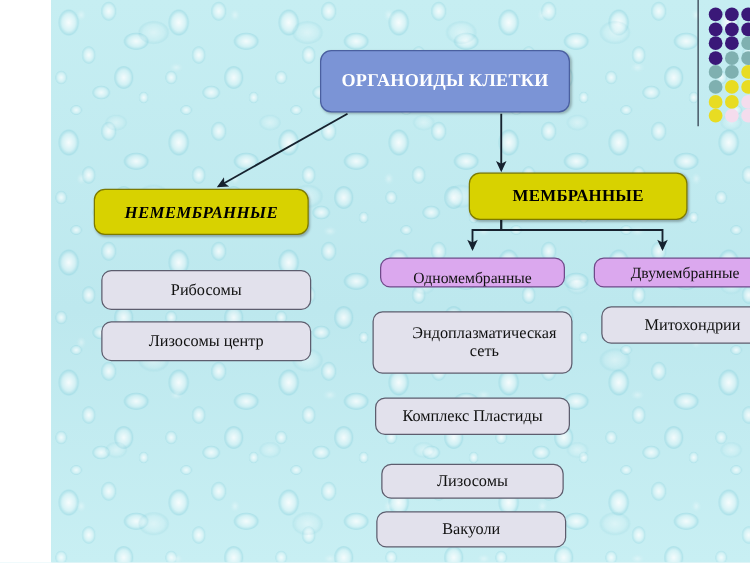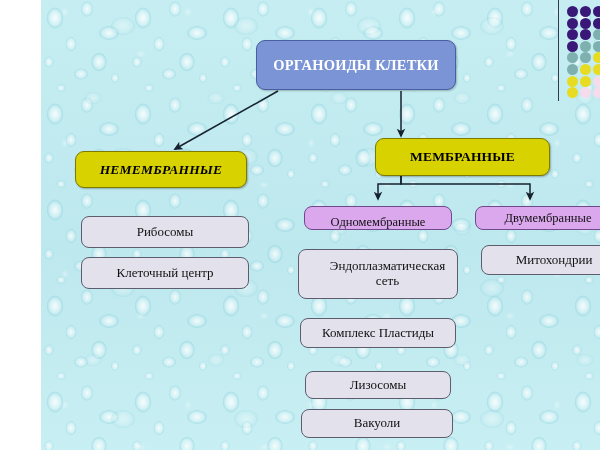--- a/index.html
+++ b/index.html
@@ -167,21 +167,21 @@
 
   <div class="node node-purple" style="left:434px; top:206px; width:146px; height:24px;">
     <span>Двумембранные</span>
   </div>
 
   <div class="node node-grey" style="left:40px; top:216px; width:168px; height:32px;">
     <span>Рибосомы</span>
   </div>
 
   <div class="node node-grey" style="left:40px; top:257px; width:168px; height:32px;">
-    <span>Клеточный центр</span>
+    <span>Лизосомы центр</span>
   </div>
 
   <div class="node node-grey" style="left:257px; top:249px; width:160px; height:50px;padding-left:19px;">
     <span>Эндоплазматическая сеть</span>
   </div>
 
   <div class="node node-grey" style="left:259px; top:318px; width:156px; height:30px;">
     <span>Комплекс Пластиды</span>
   </div>
 

